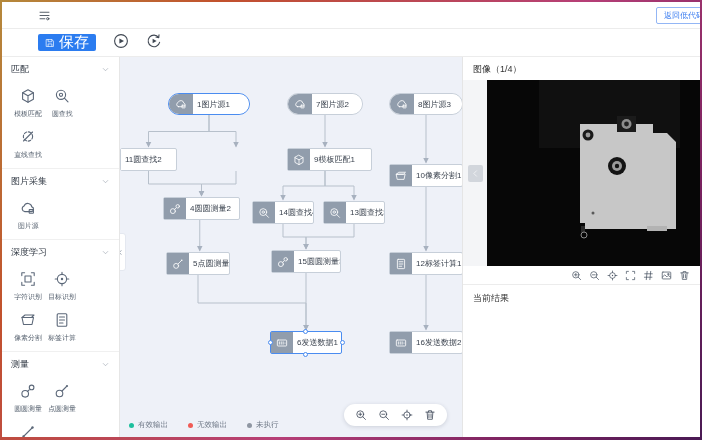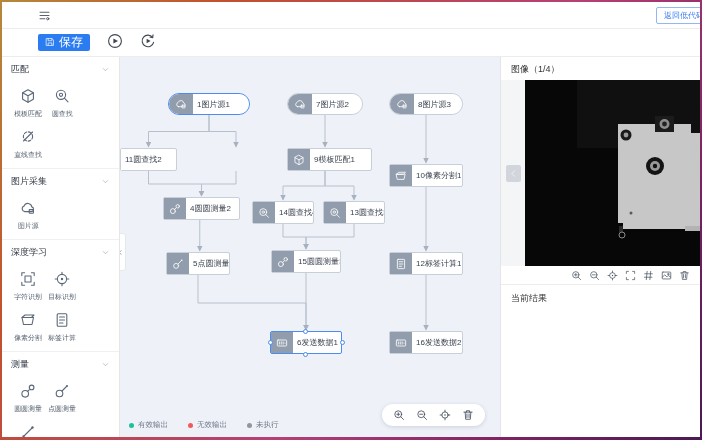--- a/index.html
+++ b/index.html
@@ -10,21 +10,21 @@
     background: linear-gradient(125deg, #b5893b, #c2512d 22%, #b63f77 58%, #7a2260 82%, #4a1a54);
     overflow: hidden;
   }
   .app { position:absolute; left:2px; top:2px; width:698px; height:435px; background:#fff; overflow:hidden; display:flex; flex-direction:column; }
 
   .hdr { height:27px; border-bottom:1px solid #ececec; position:relative; flex:none; background:#fff; }
   .menu-btn { position:absolute; left:36px; top:7px; color:#454d59; background:none; border:none; display:inline-flex; cursor:pointer; }
   .back-btn { position:absolute; left:654px; top:5px; height:17px; line-height:15px; padding:0 7px; border:1px solid #93b6f5; border-radius:2px; color:#3b7df0; font-size:8px; background:#fff; white-space:nowrap; cursor:pointer; }
 
   .tbr { height:28px; border-bottom:1px solid #ececec; display:flex; align-items:center; padding-left:36px; gap:17px; flex:none; background:#fff; }
-  .save-btn { background:#2b7cf0; color:#fff; font-size:12px; height:17px; display:inline-flex; align-items:center; gap:4px; padding:0 7px; border-radius:2px; border:none; cursor:pointer; }
+  .save-btn { background:#2b7cf0; color:#fff; font-size:15px; height:17px; display:inline-flex; align-items:center; gap:4px; padding:0 7px; border-radius:2px; border:none; cursor:pointer; }
   .circ-btn { color:#3f4752; background:none; border:none; display:inline-flex; cursor:pointer; padding:0; }
 
   .main { flex:1; display:flex; min-height:0; }
 
   .sidebar { width:118px; border-right:1px solid #e6e6e6; flex:none; background:#fff; overflow:hidden; }
   .sec { padding:6px 9px 8px; border-bottom:1px solid #f0f0f0; }
   .sec:last-child { border-bottom:none; }
   .sec-title { display:flex; justify-content:space-between; align-items:center; font-size:9px; color:#333b46; }
   .sec-title .ch { color:#9aa2ad; display:inline-flex; cursor:pointer; }
   .sec-items { display:flex; flex-wrap:wrap; margin-top:12px; row-gap:10px; }
@@ -43,21 +43,21 @@
 
   .legend { position:absolute; left:9px; bottom:7px; display:flex; gap:20px; font-size:7.5px; color:#707a88; align-items:center; }
   .litem { display:inline-flex; align-items:center; }
   .ldot { width:5px; height:5px; border-radius:50%; display:inline-block; margin-right:4px; }
 
   .cv-tools { position:absolute; right:15px; bottom:11px; height:22px; background:#fff; border-radius:11px; box-shadow:0 1px 4px rgba(30,40,60,.16); display:flex; align-items:center; gap:11px; padding:0 11px; color:#434d5c; }
   .tbtn { display:inline-flex; cursor:pointer; }
 
   .collapse { position:absolute; left:-6px; top:176px; width:12px; height:38px; background:#fff; border:1px solid #e4e8f0; border-radius:3px; display:flex; align-items:center; justify-content:center; color:#97a0ae; z-index:6; cursor:pointer; }
 
-  .rpanel { width:200px; border-left:1px solid #e5e5e5; flex:none; display:flex; flex-direction:column; background:#fff; }
+  .rpanel { width:238px; border-left:1px solid #e5e5e5; flex:none; display:flex; flex-direction:column; background:#fff; }
   .rp-title { font-size:9px; color:#333; padding:6px 10px 4px; }
   .viewer { height:186px; display:flex; flex:none; }
   .v-strip { width:24px; background:#f4f5f7; display:flex; align-items:center; justify-content:center; flex:none; }
   .v-prev { width:15px; height:17px; background:#d2d6dc; border:none; border-radius:2px; color:#fff; display:flex; align-items:center; justify-content:center; padding:0; cursor:pointer; }
   .v-img { flex:1; background:#060606; position:relative; overflow:hidden; }
   .rp-tools { height:19px; display:flex; align-items:center; justify-content:flex-end; gap:7px; padding:0 10px; color:#4d5766; border-bottom:1px solid #ececec; flex:none; }
   .rp-result { font-size:9px; color:#333; padding:7px 10px; }
 </style>
 </head>
 <body>

